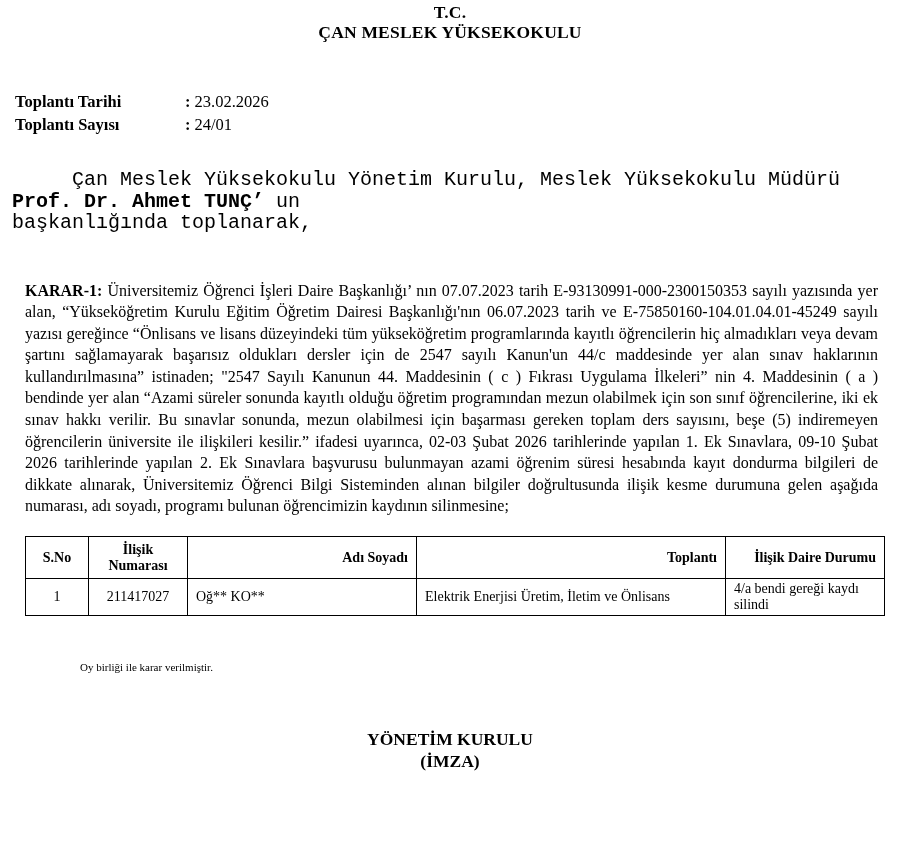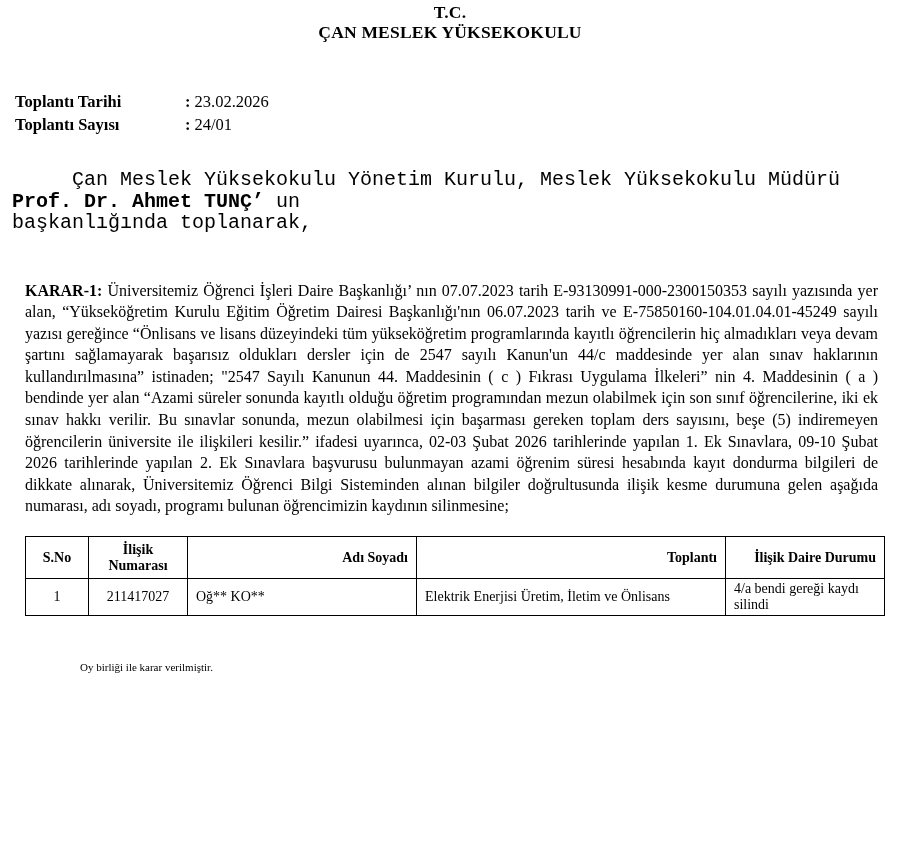--- a/index.html
+++ b/index.html
@@ -122,14 +122,18 @@
         <td class="center">211417027</td>
         <td>Oğ** KO**</td>
         <td>Elektrik Enerjisi Üretim, İletim ve Önlisans</td>
         <td>4/a bendi gereği kaydı silindi</td>
       </tr>
     </tbody>
   </table>
 
   <p class="vote">Oy birliği ile karar verilmiştir.</p>
 
+  <div class="signature">
+    <div>YÖNETİM KURULU</div>
+    <div>(İMZA)</div>
+  </div>
 
 </div>
 
 </body></html>

